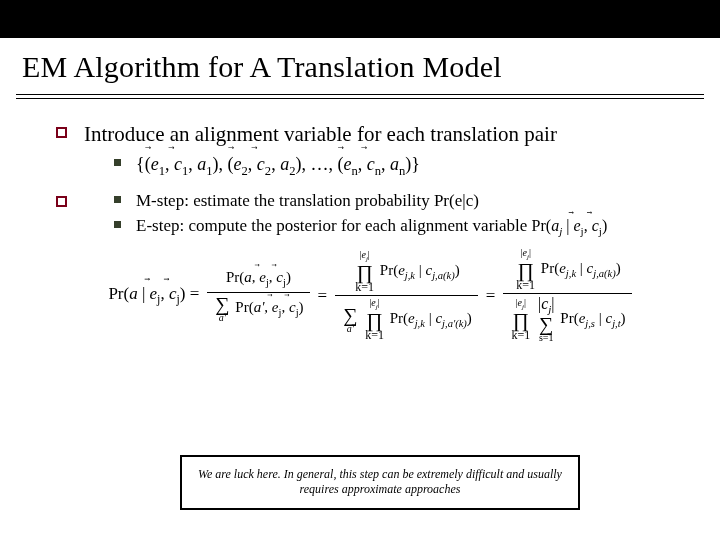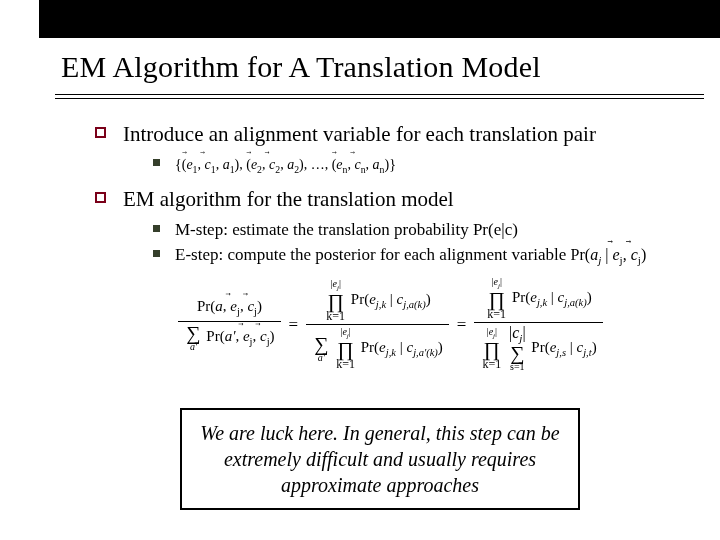--- a/index.html
+++ b/index.html
@@ -10,21 +10,20 @@
     background: #fff;
     font-family: "Times New Roman", Times, serif;
     color: #000;
     overflow: hidden;
   }
   .slide {
     width: 720px;
     height: 540px;
     position: relative;
     box-sizing: border-box;
-    padding-left: 39px;
   }
   .topbar {
     height: 38px;
     background: #000;
   }
   .title {
     font-size: 30px;
     font-weight: 400;
     padding: 12px 22px 6px 22px;
     letter-spacing: 0.2px;
@@ -80,21 +79,21 @@
     width: 7px;
     height: 7px;
     background: #353f2b;
   }
   
   .math {
     font-family: "Times New Roman", Times, serif;
     white-space: nowrap;
   }
   .tuple-set {
-    font-size: 14px;
+    font-size: 18px;
     font-family: Liberation Serif, serif;
   }
   .e-step-prob {
     font-size: 16px;
   }
   .big-eq {
     margin: 6px 0 0 0;
     text-align: center;
   }
   .frac {
@@ -173,21 +172,21 @@
   .callout {
     position: absolute;
     left: 180px;
     bottom: 30px;
     width: 400px;
     border: 2px solid #000;
     background: #fff;
     padding: 10px 14px;
     box-sizing: border-box;
     text-align: center;
-    font-size: 20px;
+    font-size: 12px;
     font-style: italic;
     line-height: 1.3;
   }
   .ital { font-style: italic; }
 </style>
 </head>
 <body>
 
 <div class="slide">
   <div class="topbar"></div>
@@ -210,39 +209,44 @@
                <span class="ital">a</span><sub>2</sub>), …,
               (<span class="vecarr"><span class="arr">⃗</span><span class="ital">e</span></span><sub>n</sub>,
                <span class="vecarr"><span class="arr">⃗</span><span class="ital">c</span></span><sub>n</sub>,
                <span class="ital">a</span><sub>n</sub>)}
             </span>
           </li>
         </ul>
       </li>
 
       <li>
-        <span>EM algorithm for the translation model</span>
         <ul class="sub">
           <li>
             <span>M-step: estimate the translation probability Pr(e|c)</span>
           </li>
           <li>
             <span>E-step: compute the posterior for each alignment variable </span>
             <span class="math e-step-prob">
               Pr(<span class="ital">a<sub>j</sub></span> |
               <span class="vecarr"><span class="arr">⃗</span><span class="ital">e</span></span><sub>j</sub>,
               <span class="vecarr"><span class="arr">⃗</span><span class="ital">c</span></span><sub>j</sub>)
             </span>
           </li>
         </ul>
       </li>
     </ul>
 
     <div class="big-eq">
       <span class="eqline math">
+        <span>
+          Pr(<span class="ital">a</span> |
+          <span class="vecarr"><span class="arr">⃗</span><span class="ital">e</span></span><sub>j</sub>,
+          <span class="vecarr"><span class="arr">⃗</span><span class="ital">c</span></span><sub>j</sub>)
+          =
+        </span>
 
         <span class="frac">
           <span class="num">
             Pr(<span class="ital">a</span>,
             <span class="vecarr"><span class="arr">⃗</span><span class="ital">e</span></span><sub>j</sub>,
             <span class="vecarr"><span class="arr">⃗</span><span class="ital">c</span></span><sub>j</sub>)
           </span>
           <span class="den">
             <span class="ssum"><span class="sym">∑</span><span class="limbot"><span class="ital">a'</span></span></span>
             Pr(<span class="ital">a'</span>,

